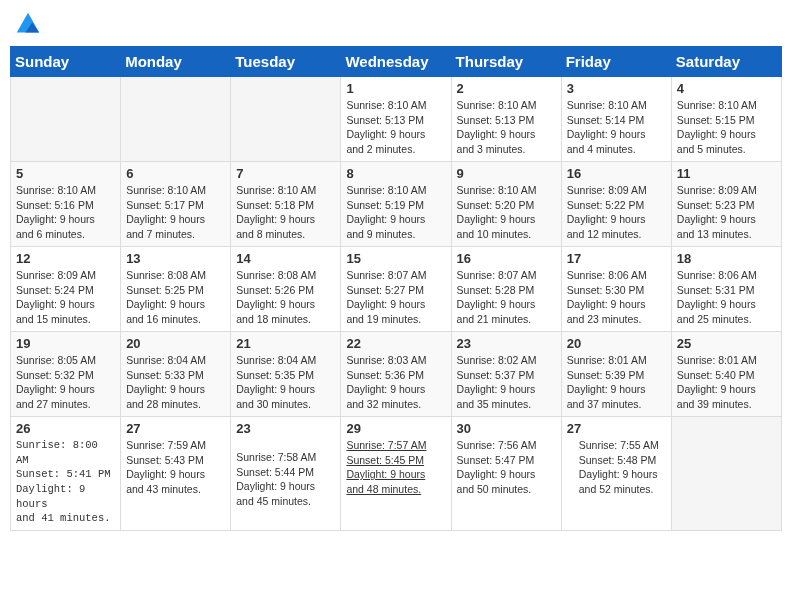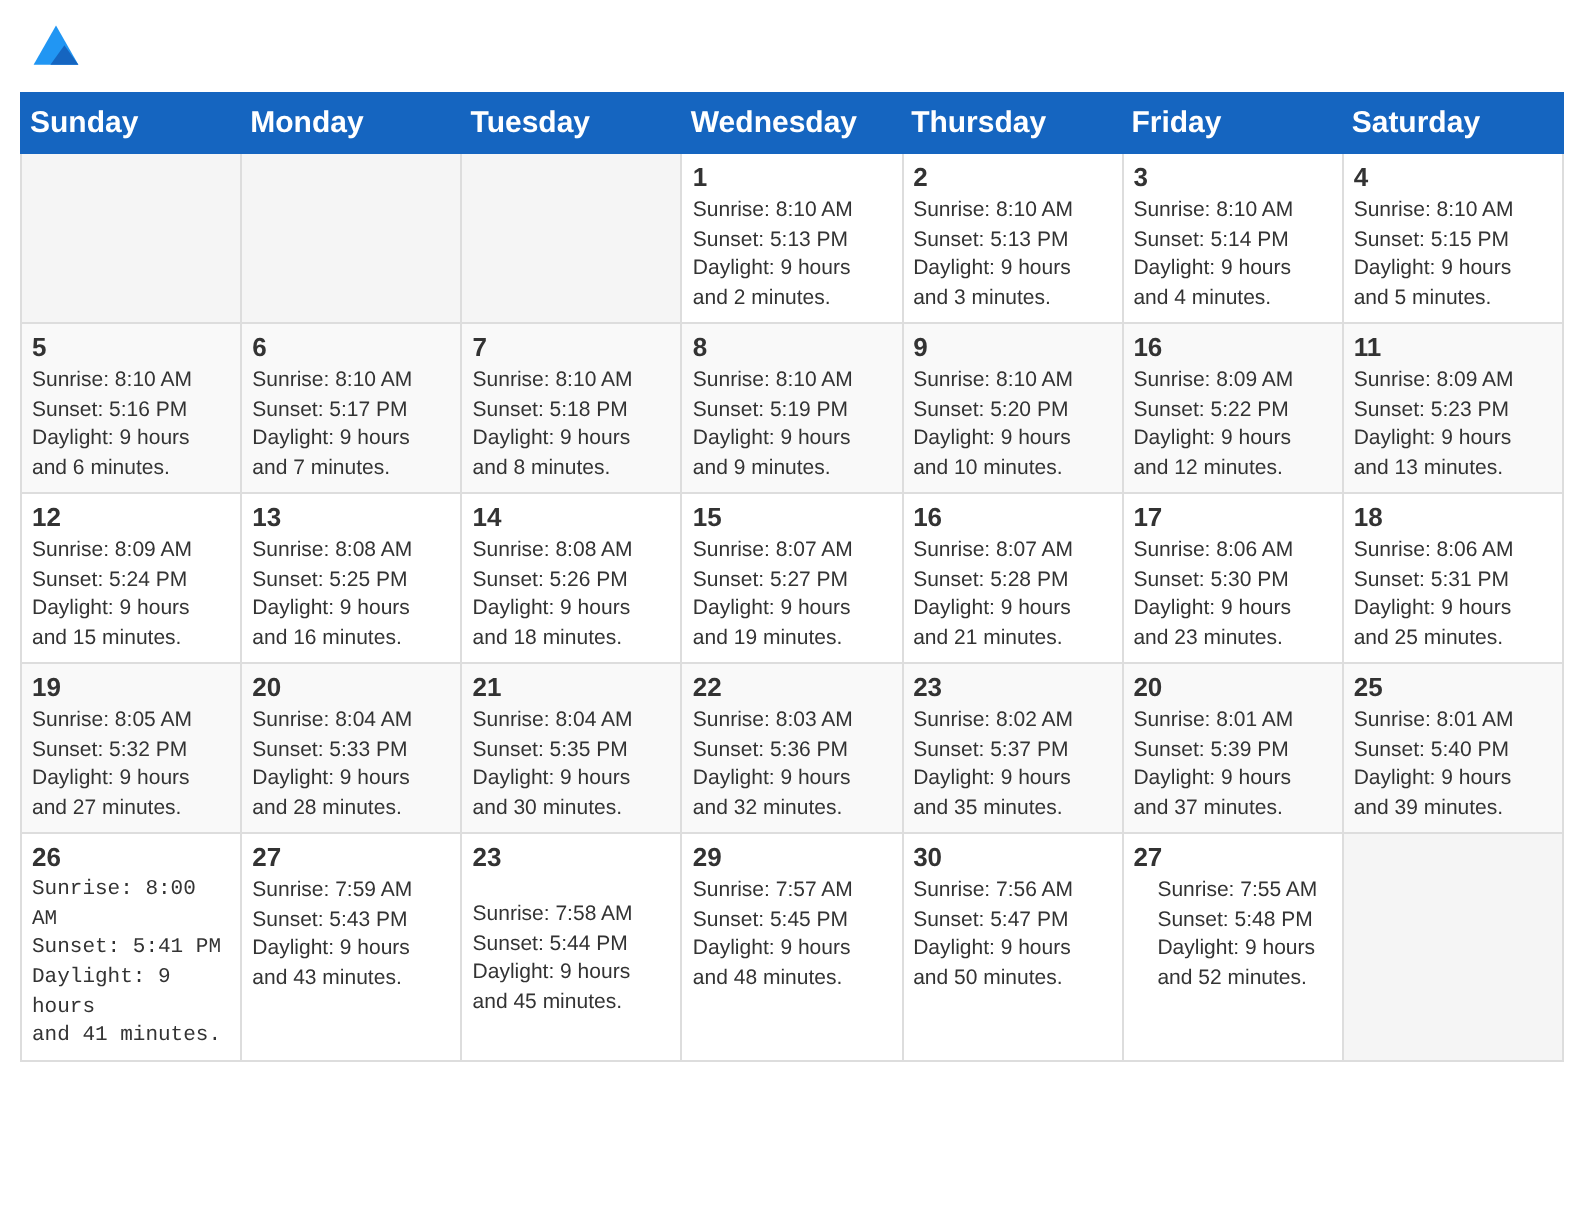--- a/index.html
+++ b/index.html
@@ -333,21 +333,21 @@
         </td>
         <td>
           <span class="day-num">23</span>
           <div class="day-info" style="white-space: pre-line; margin-top: 14px;">Sunrise: 7:58 AM
 Sunset: 5:44 PM
 Daylight: 9 hours
 and 45 minutes.</div>
         </td>
         <td>
           <span class="day-num">29</span>
-          <div class="day-info" style="white-space: pre-line;">Sunrise: 7:57 AM
+          <div class="day-info" style="white-space: pre-line; text-decoration: underline;">Sunrise: 7:57 AM
 Sunset: 5:45 PM
 Daylight: 9 hours
 and 48 minutes.</div>
         </td>
         <td>
           <span class="day-num">30</span>
           <div class="day-info" style="white-space: pre-line;">Sunrise: 7:56 AM
 Sunset: 5:47 PM
 Daylight: 9 hours
 and 50 minutes.</div>

